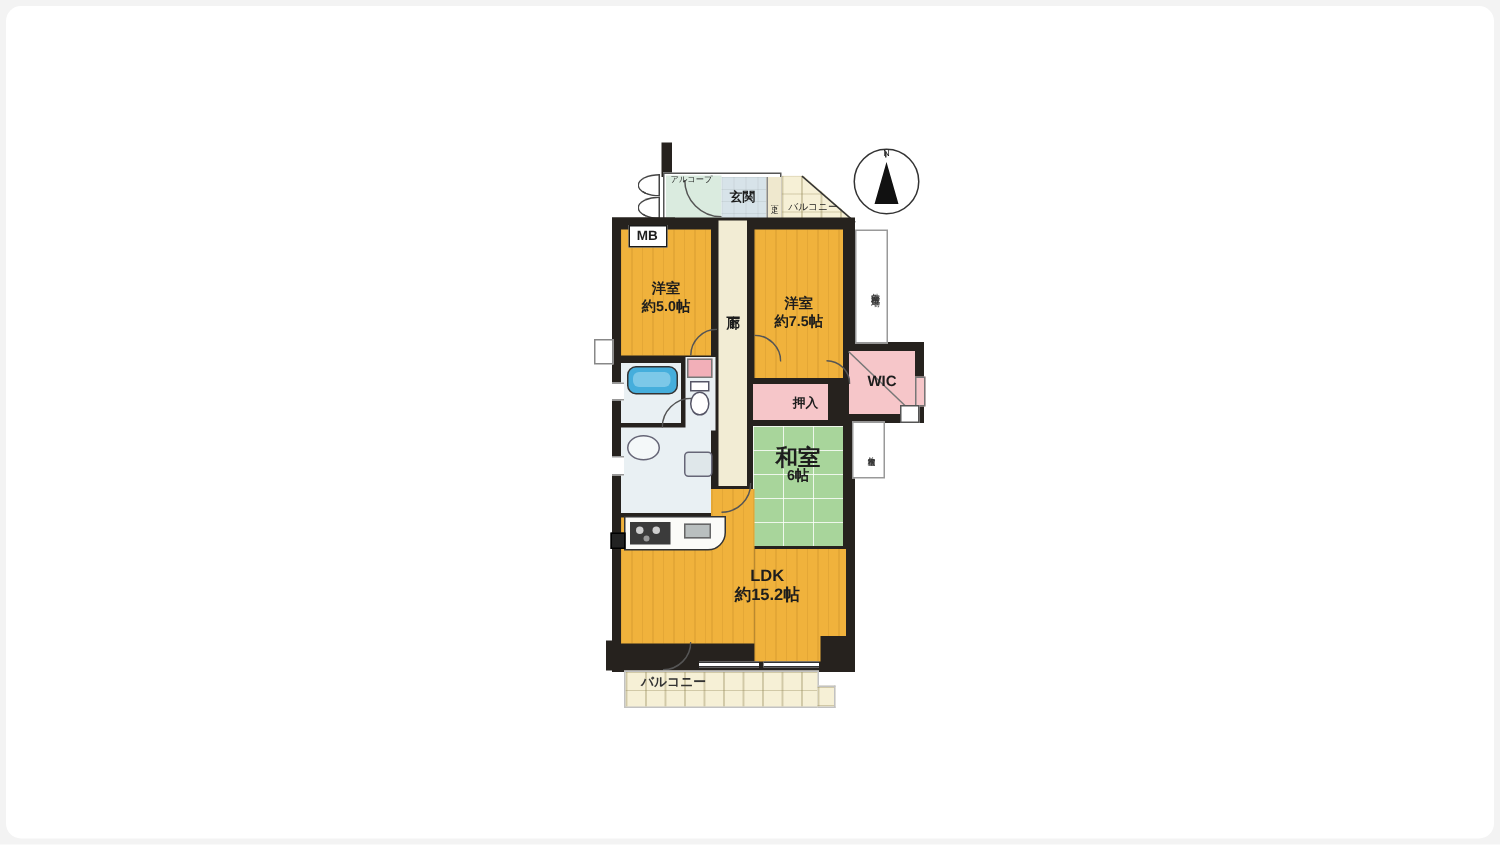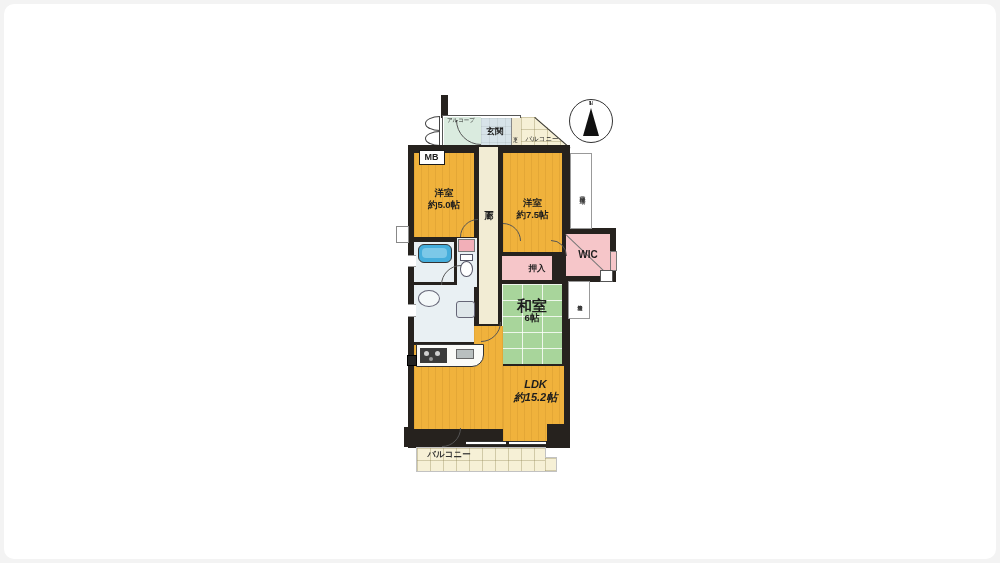--- a/index.html
+++ b/index.html
@@ -142,21 +142,21 @@
   <div class="abs" style="left:499px;top:192px;width:59px;height:26px;">
     <div class="lbl" style="left:0;top:0;width:59px;height:13px;font-size:9.5px;">洋室</div>
     <div class="lbl" style="left:0;top:12px;width:59px;height:13px;font-size:9.5px;">約7.5帖</div>
   </div>
   <div class="lbl" style="left:498px;top:258px;width:70px;height:13px;font-size:8.5px;">押入</div>
   <div class="lbl" style="left:562px;top:244px;width:44px;height:14px;font-size:10px;">WIC</div>
   <div class="abs" style="left:498px;top:295px;width:60px;height:26px;">
     <div class="lbl" style="left:0;top:0;width:60px;height:13px;font-size:15px;">和室</div>
     <div class="lbl" style="left:0;top:12px;width:60px;height:13px;font-size:9.5px;">6帖</div>
   </div>
-  <div class="abs" style="left:489px;top:374px;width:85px;height:30px;font-style:italic;">
+  <div class="abs" style="left:465px;top:374px;width:85px;height:30px;">
     <div class="lbl" style="left:0;top:0;width:85px;height:14px;font-size:11px;">LDK</div>
     <div class="lbl" style="left:0;top:13px;width:85px;height:14px;font-size:11px;">約15.2帖</div>
   </div>
   <div class="lbl" style="left:416px;top:444px;width:58px;height:13px;font-size:8.5px;font-weight:bold;color:#333;">バルコニー</div>
 
   <div class="abs" style="left:565px;top:95px;width:44px;height:44px;border:1.5px solid #333;border-radius:50%;background:#fff;">
     <div class="lbl" style="left:16px;top:0px;width:10px;height:7px;font-size:6px;font-weight:normal;">N</div>
     <div class="abs" style="left:20px;top:1px;width:1px;height:4px;background:#333;"></div>
     <div class="abs" style="left:13px;top:8px;width:0;height:0;border-left:8px solid transparent;border-right:8px solid transparent;border-bottom:28px solid #111;"></div>
   </div>

